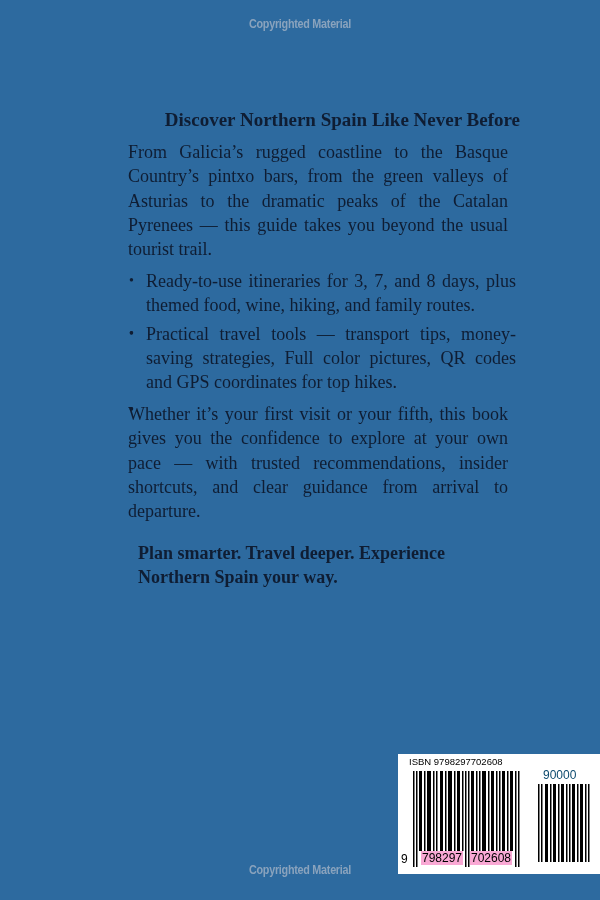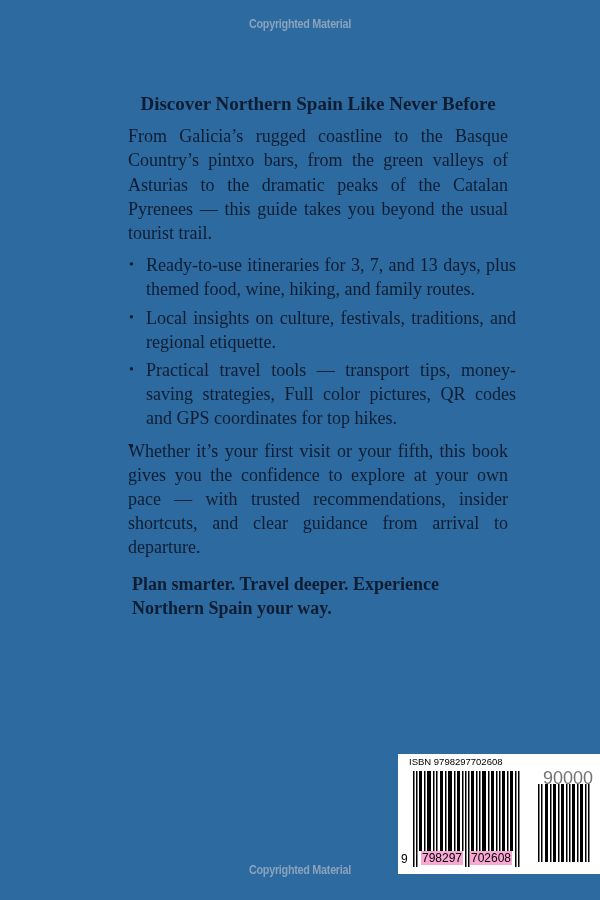--- a/index.html
+++ b/index.html
@@ -16,46 +16,46 @@
     font-size: 12px; font-weight: bold; color: #8aa3bd; letter-spacing: -0.3px;
     transform: scaleX(0.9);
   }
   .wm-top { top: 17px; }
   .wm-bottom { top: 863px; }
   .content {
     position: absolute; left: 120px; top: 92px; width: 396px;
     font-size: 18px; line-height: 24.2px;
   }
   .heading {
-    font-weight: bold; text-align: center; font-size: 19px;
-    margin: 0 0 1px -4px; width: 404px;
+    font-weight: bold; text-align: right; font-size: 19px;
+    margin: 16px 0 1px -4px; width: 404px;
   }
   .para { text-align: justify; margin: 8px; }
   .subhead { font-weight: bold; margin: 0; }
   ul.features { list-style: none; margin: 0; padding: 0; }
   ul.features li {
     position: relative; padding-left: 26px; text-align: justify; margin: 0 0 4px 0;
   }
   ul.features li .bullet {
     position: absolute; left: 9px; top: 0; font-size: 14px;
   }
-  .closing { font-weight: bold; margin: 12px; }
+  .closing { font-weight: bold; margin: 18px; }
   .barcode-box {
     position: absolute; left: 398px; top: 754px; width: 224px; height: 120px;
     background: #ffffff;
   }
   .isbn-label {
     position: absolute; left: 11px; top: 2px;
     font-family: "Liberation Sans", "DejaVu Sans", sans-serif;
     font-size: 9.5px; color: #000;
   }
   .price-label {
     position: absolute; left: 145px; top: 14px;
     font-family: "Liberation Sans", "DejaVu Sans", sans-serif;
-    font-size: 18px; color: #737373;
+    font-size: 12px; color: #0c4a6e;
   }
   .bars-main { position: absolute; left: 15px; top: 17px; width: 108px; height: 96px; }
   .bars-price { position: absolute; left: 140px; top: 30px; width: 52px; height: 78px; }
   .digit-first {
     position: absolute; left: 3px; top: 98px;
     font-family: "Liberation Sans", "DejaVu Sans", sans-serif; font-size: 12px; color:#000;
   }
   .digits-left, .digits-right {
     position: absolute; top: 97px; background: #f9a8d4; padding: 0 1px;
     font-family: "Liberation Sans", "DejaVu Sans", sans-serif; font-size: 12px; color:#000;
@@ -65,22 +65,22 @@
 </style>
 </head>
 <body>
 
 <div class="watermark wm-top">Copyrighted Material</div>
 
 <div class="content">
   <div class="heading">Discover Northern Spain Like Never Before</div>
   <p class="para">From Galicia’s rugged coastline to the Basque Country’s pintxo bars, from the green valleys of Asturias to the dramatic peaks of the Catalan Pyrenees — this guide takes you beyond the usual tourist trail.</p>
   <ul class="features">
-    <li><span class="bullet">•</span><span>Ready-to-use itineraries for 3, 7, and 13 days, plus themed food, wine, hiking, and family routes.</span></li>
-    <li><span class="bullet">•</span><span>Local insights on culture, festivals, traditions, and regional etiquette.</span></li>
+    <li><span class="bullet">•</span><span>Ready-to-use itineraries for 3, 7, and 8 days, plus themed food, wine, hiking, and family routes.</span></li>
+    <li><span class="bullet">•</span></li>
     <li><span class="bullet">•</span><span>Practical travel tools — transport tips, money-saving strategies, Full color pictures, QR codes and GPS coordinates for top hikes.</span></li>
     <li><span class="bullet">•</span></li>
     <li><span class="bullet">•</span></li>
   </ul>
   <p class="para">Whether it’s your first visit or your fifth, this book gives you the confidence to explore at your own pace — with trusted recommendations, insider shortcuts, and clear guidance from arrival to departure.</p>
   <p class="closing">Plan smarter. Travel deeper. Experience Northern Spain your way.</p>
 </div>
 
 <div class="barcode-box">
   <div class="isbn-label">ISBN 9798297702608</div>

